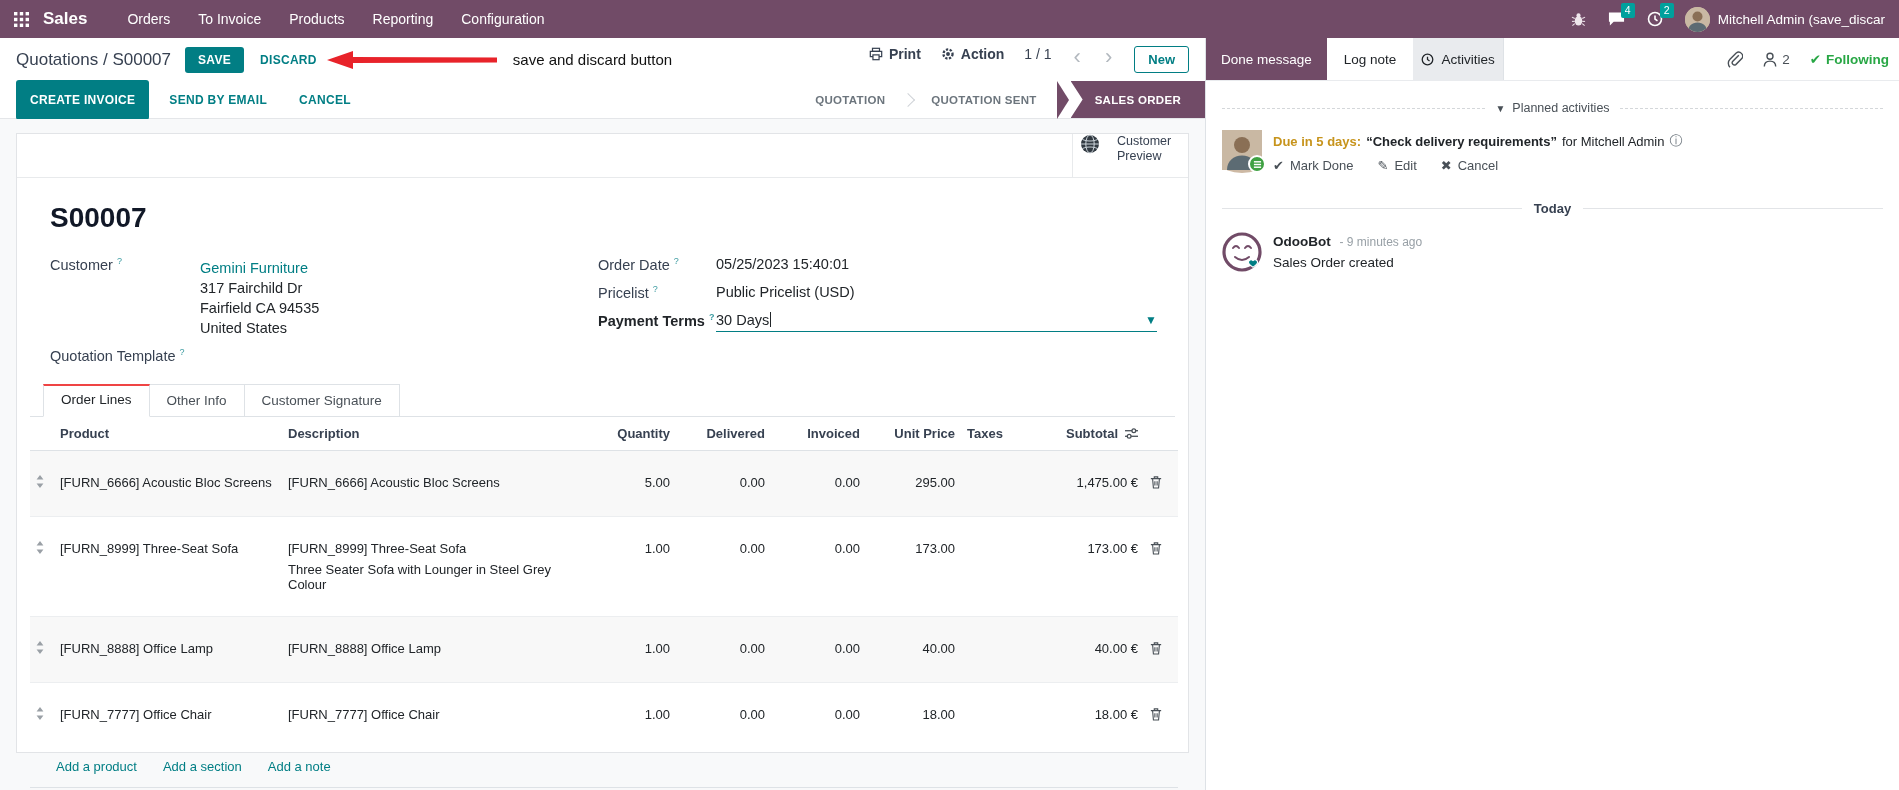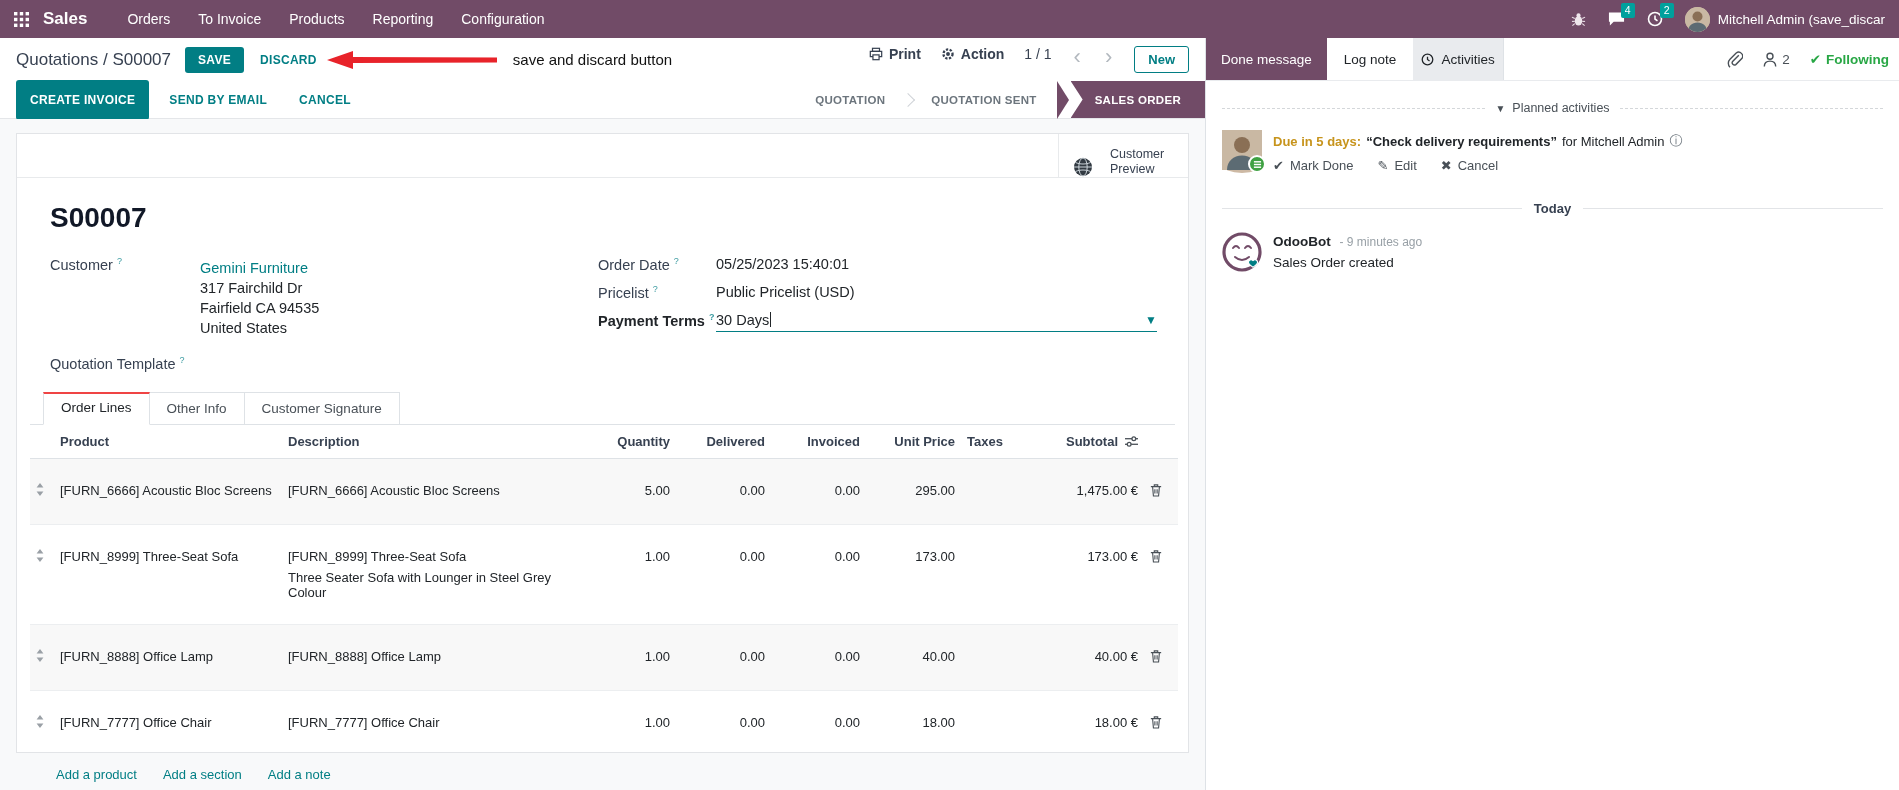--- a/index.html
+++ b/index.html
@@ -47,40 +47,40 @@
   .stages { margin-left:auto; display:flex; align-items:stretch; }
   .stage { display:flex; align-items:center; padding:0 20px; color:#6c757d; font-size:11.5px; font-weight:600; letter-spacing:.3px; cursor:pointer; }
   .stage-sep { width:10px; height:10px; border-top:1px solid #cfd3d7; border-right:1px solid #cfd3d7; transform:rotate(45deg); align-self:center; margin:0 -2px; }
   .stage-tri { width:0; height:0; border-top:19px solid transparent; border-bottom:19px solid transparent; border-left:12px solid #714B67; margin-right:2px; }
   .stage-active { background:#714B67; color:#fff; padding:0 24px 0 24px; clip-path:polygon(0 0,100% 0,100% 100%,0 100%,12px 50%); }
 
   
   .content { flex:1; background:#f8f9fa; padding:14px 16px 0 16px; min-height:0; }
   .card { width:1173px; height:620px; background:#fff; border:1px solid #e2e4e7; }
   .card-top { height:44px; border-bottom:1px solid #e8eaec; display:flex; justify-content:flex-end; }
-  .preview-btn { border-left:1px solid #e8eaec; display:flex; align-items:flex-end; gap:17px; padding:0 14px; cursor:pointer; }
+  .preview-btn { border-left:1px solid #e8eaec; display:flex; align-items:flex-start; gap:17px; padding:0 7px; cursor:pointer; }
   .preview-label { font-size:12.5px; color:#374151; width:64px; line-height:1.2; }
   .card-body { padding:0 13px; }
   .rec-title { font-size:28px; font-weight:700; color:#111827; margin:24px 0 22px 20px; }
 
   .fields { display:flex; margin-left:20px; }
   .fcol-left { width:548px; }
   .fcol-right { flex:1; padding-right:18px; }
   .frow { display:flex; margin-bottom:11px; align-items:flex-start; }
   .flabel { width:150px; flex:0 0 150px; font-size:14.5px; color:#374151; }
   .fcol-right .flabel { width:118px; flex:0 0 118px; }
   .flabel sup { color:#3a9aa0; font-size:9px; }
   .fvalue { font-size:14.5px; color:#212529; }
   .link { color:#017E84; cursor:pointer; }
   .addr div { margin-top:4px; }
   .pt-label { font-weight:700; color:#212529; }
   .pt-value { flex:1; display:flex; align-items:center; border-bottom:1px solid #017E84; padding-bottom:3px; }
   .cursor-bar { display:inline-block; width:1px; height:15px; background:#212529; margin-left:1px; }
   .pt-caret { margin-left:auto; color:#017E84; font-size:12px; }
-  .qt-row { margin-left:20px; margin-top:8px; }
+  .qt-row { margin-left:20px; margin-top:0; }
 
   
   .tabs { display:flex; margin-top:20px; border-bottom:1px solid #dee2e6; padding-left:13px; }
   .tab { font-size:13.5px; color:#495057; padding:8px 17px; border:1px solid #dee2e6; border-bottom:none; cursor:pointer; background:#fff; }
   .tab + .tab { border-left:none; }
   .tab-active { border-top:2px solid #ef4444; padding-top:6px; margin-bottom:-1px; border-bottom:1px solid #fff; color:#212529; }
 
   
   table.olines { border-collapse:collapse; table-layout:fixed; width:1148px; margin:0; }
   .olines th { font-size:13px; color:#374151; font-weight:700; text-align:left; padding:9px 6px; border-bottom:1px solid #dee2e6; }

